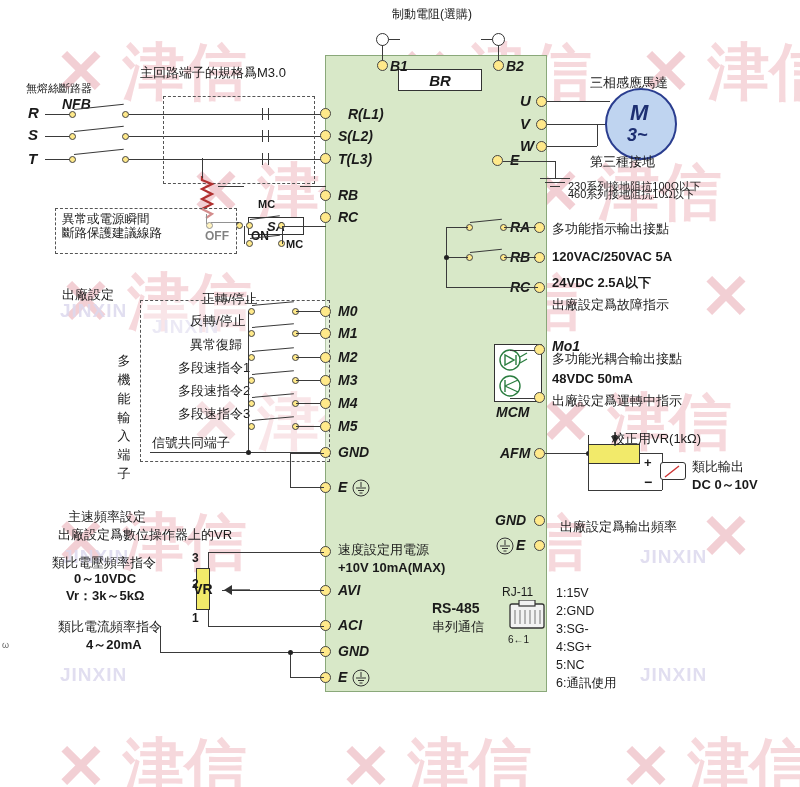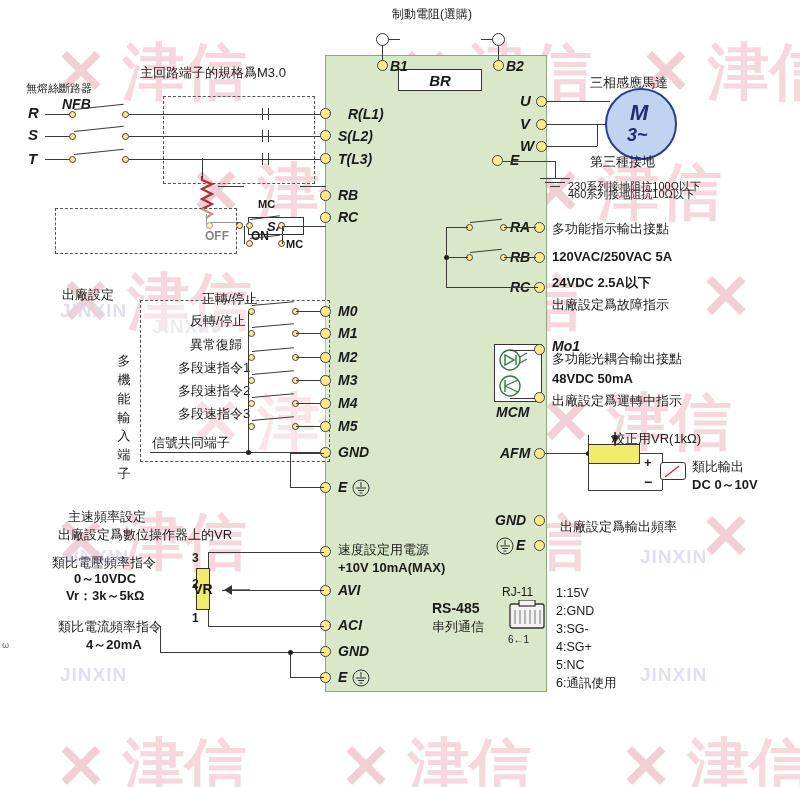--- a/index.html
+++ b/index.html
@@ -190,20 +190,21 @@
 
   <div class="node" style="left:246px;top:240px;"></div>
   <div class="node" style="left:278px;top:240px;"></div>
   <div class="ln h" style="left:250px;top:238px;width:30px;transform:rotate(-6deg);transform-origin:left center;"></div>
   <div class="lbl" style="left:286px;top:238px;font-size:11px;font-weight:bold;">MC</div>
   <div class="ln v" style="left:244px;top:226px;height:18px;"></div>
   <div class="ln v" style="left:282px;top:226px;height:18px;"></div>
   <div class="ln h" style="left:282px;top:226px;width:44px;"></div>
 
   <div class="dash" style="left:55px;top:208px;width:180px;height:44px;background:rgba(255,255,255,.45);"></div>
+  <div class="lbl" style="left:62px;top:212px;font-size:12.5px;" style2="">異常或電源瞬間<br>斷路保護建議線路</div>
 
   <div class="term" style="left:534px;top:222px;"></div>
   <div class="term" style="left:534px;top:252px;"></div>
   <div class="term" style="left:534px;top:282px;"></div>
   <div class="lbl it" style="left:510px;top:219px;font-size:14px;">RA</div>
   <div class="lbl it" style="left:510px;top:249px;font-size:14px;">RB</div>
   <div class="lbl it" style="left:510px;top:279px;font-size:14px;">RC</div>
 
   <div class="node" style="left:466px;top:224px;"></div>
   <div class="node" style="left:500px;top:224px;"></div>

